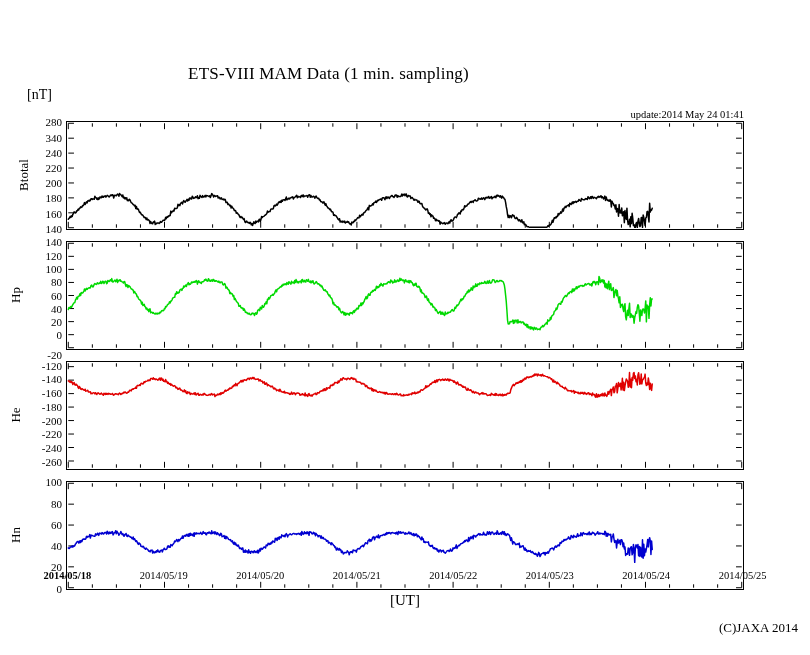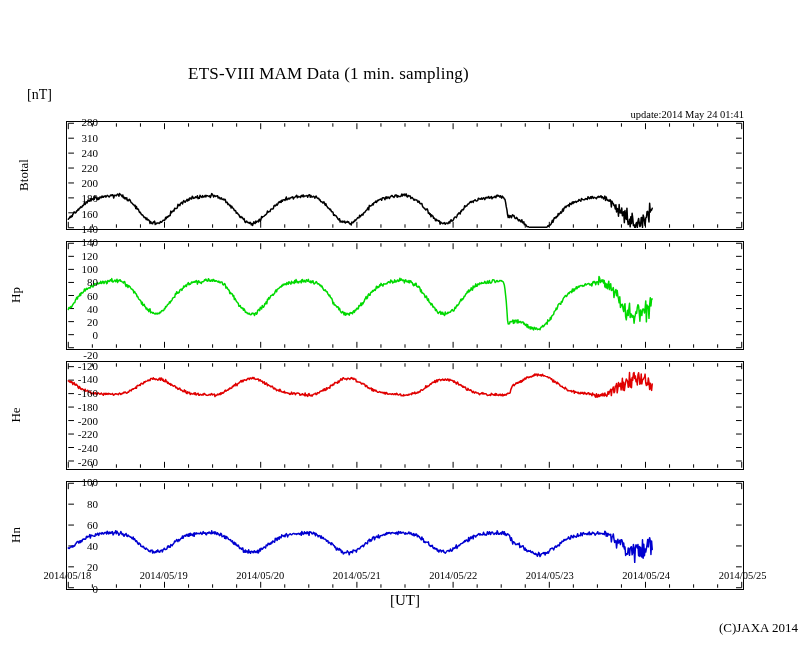--- a/index.html
+++ b/index.html
@@ -13,21 +13,21 @@
   .update{position:absolute;right:66px;top:109px;font-size:10.5px;text-align:right;}
   .xaxis-title{position:absolute;left:0;top:592px;width:810px;text-align:center;font-size:15px;}
   .copyright{position:absolute;right:12px;top:620px;font-size:13px;}
 
   .panel{position:absolute;left:66px;width:678px;border:1.3px solid #000;
          box-sizing:border-box;background:#fff;}
   .plotsvg{position:absolute;left:0;top:0;width:100%;height:100%;display:block;}
 
   .ytick{position:absolute;right:0;font-size:11px;text-align:right;
          transform:translateY(-50%);white-space:nowrap;}
-  .ytickcol{position:absolute;left:0;width:62px;padding-left:36px;}
+  .ytickcol{position:absolute;left:0;width:62px;}
 
   .axislabel{position:absolute;font-size:13px;white-space:nowrap;
              transform-origin:50% 50%;}
   .axislabel span{display:inline-block;transform:rotate(-90deg);}
 
   .xticklabels{position:absolute;left:0;top:570px;width:810px;height:18px;}
   .xticklabels div{position:absolute;font-size:10.5px;transform:translateX(-50%);
                    white-space:nowrap;top:0;}
 </style>
 </head>
@@ -350,35 +350,35 @@
           <line x1="652.58" y1="1.3" x2="652.58" y2="4.8" stroke="#000" stroke-width="1"></line>
           <line x1="652.58" y1="107.7" x2="652.58" y2="104.2" stroke="#000" stroke-width="1"></line>
           <line x1="676.70" y1="1.3" x2="676.70" y2="7.3" stroke="#000" stroke-width="1"></line>
           <line x1="676.70" y1="107.7" x2="676.70" y2="101.7" stroke="#000" stroke-width="1"></line>
        <path d="M 1.30 67.13 L 1.95 67.76 L 2.60 67.49 L 3.25 66.21 L 3.90 66.08 L 4.55 66.14 L 5.20 64.94 L 5.86 66.41 L 6.51 65.21 L 7.16 65.41 L 7.81 64.84 L 8.46 63.25 L 9.11 62.56 L 9.76 61.19 L 10.41 60.83 L 11.06 60.49 L 11.71 62.20 L 12.36 61.78 L 13.01 59.81 L 13.66 61.61 L 14.31 59.59 L 14.97 60.67 L 15.62 58.82 L 16.27 57.97 L 16.92 58.44 L 17.57 58.05 L 18.22 58.43 L 18.87 57.83 L 19.52 55.39 L 20.17 56.49 L 20.82 55.29 L 21.47 55.79 L 22.12 55.67 L 22.77 53.58 L 23.43 57.13 L 24.08 53.98 L 24.73 54.68 L 25.38 54.45 L 26.03 54.79 L 26.68 55.14 L 27.33 55.17 L 27.98 55.24 L 28.63 52.84 L 29.28 53.77 L 29.93 54.06 L 30.58 52.16 L 31.23 53.01 L 31.88 54.38 L 32.54 52.07 L 33.19 52.21 L 33.84 52.40 L 34.49 53.07 L 35.14 51.58 L 35.79 51.96 L 36.44 53.02 L 37.09 52.56 L 37.74 51.55 L 38.39 51.59 L 39.04 51.26 L 39.69 53.08 L 40.34 50.24 L 41.00 51.89 L 41.65 52.95 L 42.30 50.98 L 42.95 52.53 L 43.60 51.25 L 44.25 52.27 L 44.90 50.75 L 45.55 50.49 L 46.20 53.98 L 46.85 52.75 L 47.50 51.57 L 48.15 51.45 L 48.80 49.72 L 49.45 52.84 L 50.11 50.18 L 50.76 51.58 L 51.41 52.20 L 52.06 54.25 L 52.71 53.13 L 53.36 52.29 L 54.01 50.31 L 54.66 52.15 L 55.31 53.59 L 55.96 52.57 L 56.61 54.44 L 57.26 55.31 L 57.91 53.47 L 58.57 53.75 L 59.22 52.47 L 59.87 54.94 L 60.52 55.51 L 61.17 54.02 L 61.82 54.86 L 62.47 55.60 L 63.12 55.45 L 63.77 56.23 L 64.42 56.18 L 65.07 57.59 L 65.72 57.94 L 66.37 55.96 L 67.02 58.68 L 67.68 57.73 L 68.33 59.02 L 68.98 60.66 L 69.63 59.75 L 70.28 60.84 L 70.93 62.56 L 71.58 63.60 L 72.23 61.98 L 72.88 63.06 L 73.53 63.08 L 74.18 65.59 L 74.83 65.60 L 75.48 66.10 L 76.14 65.37 L 76.79 65.78 L 77.44 67.51 L 78.09 67.54 L 78.74 68.59 L 79.39 67.35 L 80.04 68.00 L 80.69 68.48 L 81.34 69.32 L 81.99 70.58 L 82.64 70.32 L 83.29 71.17 L 83.94 69.59 L 84.60 69.70 L 85.25 69.28 L 85.90 72.30 L 86.55 70.50 L 87.20 72.10 L 87.85 72.16 L 88.50 70.92 L 89.15 71.71 L 89.80 70.01 L 90.45 71.05 L 91.10 69.15 L 91.75 71.16 L 92.40 70.80 L 93.05 71.61 L 93.71 69.79 L 94.36 69.75 L 95.01 69.25 L 95.66 71.22 L 96.31 69.13 L 96.96 68.49 L 97.61 67.46 L 98.26 68.73 L 98.91 68.90 L 99.56 68.49 L 100.21 68.14 L 100.86 65.51 L 101.51 64.96 L 102.17 66.50 L 102.82 65.42 L 103.47 66.54 L 104.12 63.71 L 104.77 64.24 L 105.42 65.03 L 106.07 63.65 L 106.72 63.08 L 107.37 61.96 L 108.02 60.02 L 108.67 60.74 L 109.32 60.11 L 109.97 58.47 L 110.62 59.74 L 111.28 60.73 L 111.93 58.47 L 112.58 59.86 L 113.23 58.83 L 113.88 58.14 L 114.53 57.15 L 115.18 57.28 L 115.83 54.94 L 116.48 57.31 L 117.13 54.87 L 117.78 54.93 L 118.43 54.35 L 119.08 55.29 L 119.74 53.67 L 120.39 53.21 L 121.04 54.94 L 121.69 55.30 L 122.34 52.59 L 122.99 54.94 L 123.64 52.24 L 124.29 54.20 L 124.94 53.08 L 125.59 54.20 L 126.24 54.69 L 126.89 52.20 L 127.54 55.35 L 128.19 51.65 L 128.85 52.90 L 129.50 53.08 L 130.15 51.79 L 130.80 52.60 L 131.45 52.69 L 132.10 52.33 L 132.75 52.75 L 133.40 52.51 L 134.05 51.28 L 134.70 52.30 L 135.35 53.33 L 136.00 52.50 L 136.65 50.53 L 137.31 52.20 L 137.96 51.96 L 138.61 51.74 L 139.26 53.58 L 139.91 53.81 L 140.56 51.80 L 141.21 51.76 L 141.86 52.13 L 142.51 50.89 L 143.16 52.08 L 143.81 52.02 L 144.46 52.86 L 145.11 49.69 L 145.76 52.26 L 146.42 52.39 L 147.07 51.16 L 147.72 50.79 L 148.37 53.06 L 149.02 50.90 L 149.67 52.24 L 150.32 53.55 L 150.97 51.75 L 151.62 52.87 L 152.27 52.97 L 152.92 54.65 L 153.57 54.40 L 154.22 52.26 L 154.88 52.90 L 155.53 55.77 L 156.18 55.35 L 156.83 55.09 L 157.48 54.57 L 158.13 57.30 L 158.78 55.17 L 159.43 57.80 L 160.08 55.43 L 160.73 56.86 L 161.38 57.07 L 162.03 58.46 L 162.68 58.71 L 163.33 58.98 L 163.99 58.69 L 164.64 60.38 L 165.29 60.89 L 165.94 60.00 L 166.59 62.32 L 167.24 63.35 L 167.89 61.31 L 168.54 63.66 L 169.19 62.27 L 169.84 64.61 L 170.49 64.11 L 171.14 65.36 L 171.79 64.27 L 172.45 66.06 L 173.10 67.86 L 173.75 67.27 L 174.40 67.37 L 175.05 68.67 L 175.70 67.23 L 176.35 67.33 L 177.00 71.51 L 177.65 70.15 L 178.30 71.59 L 178.95 69.20 L 179.60 71.51 L 180.25 70.18 L 180.90 70.49 L 181.56 72.41 L 182.21 69.11 L 182.86 71.94 L 183.51 70.82 L 184.16 72.55 L 184.81 70.44 L 185.46 70.71 L 186.11 71.24 L 186.76 72.10 L 187.41 70.68 L 188.06 70.03 L 188.71 71.87 L 189.36 71.18 L 190.02 70.65 L 190.67 72.06 L 191.32 69.42 L 191.97 72.23 L 192.62 70.59 L 193.27 68.13 L 193.92 70.39 L 194.57 67.46 L 195.22 67.87 L 195.87 68.57 L 196.52 67.78 L 197.17 66.51 L 197.82 66.18 L 198.47 66.47 L 199.13 67.32 L 199.78 64.21 L 200.43 64.36 L 201.08 64.82 L 201.73 62.43 L 202.38 63.02 L 203.03 63.58 L 203.68 62.33 L 204.33 63.35 L 204.98 61.37 L 205.63 62.03 L 206.28 60.18 L 206.93 60.33 L 207.59 61.03 L 208.24 61.38 L 208.89 57.34 L 209.54 58.79 L 210.19 57.44 L 210.84 59.51 L 211.49 56.68 L 212.14 56.38 L 212.79 58.43 L 213.44 55.74 L 214.09 56.40 L 214.74 56.89 L 215.39 53.78 L 216.05 54.93 L 216.70 54.66 L 217.35 55.39 L 218.00 54.15 L 218.65 55.89 L 219.30 53.76 L 219.95 52.58 L 220.60 53.56 L 221.25 55.95 L 221.90 54.23 L 222.55 53.89 L 223.20 53.12 L 223.85 52.82 L 224.50 53.37 L 225.16 53.80 L 225.81 53.30 L 226.46 52.69 L 227.11 52.56 L 227.76 52.46 L 228.41 53.08 L 229.06 52.93 L 229.71 52.66 L 230.36 53.48 L 231.01 52.91 L 231.66 52.46 L 232.31 52.32 L 232.96 53.44 L 233.62 52.72 L 234.27 52.01 L 234.92 54.30 L 235.57 50.39 L 236.22 52.15 L 236.87 53.37 L 237.52 52.39 L 238.17 50.73 L 238.82 52.63 L 239.47 51.65 L 240.12 52.70 L 240.77 50.65 L 241.42 52.41 L 242.07 51.30 L 242.73 54.34 L 243.38 50.60 L 244.03 51.14 L 244.68 50.97 L 245.33 52.15 L 245.98 52.89 L 246.63 52.21 L 247.28 51.20 L 247.93 52.87 L 248.58 51.86 L 249.23 54.72 L 249.88 52.48 L 250.53 53.85 L 251.19 53.87 L 251.84 55.83 L 252.49 54.65 L 253.14 54.56 L 253.79 54.83 L 254.44 57.09 L 255.09 54.89 L 255.74 57.48 L 256.39 56.75 L 257.04 56.45 L 257.69 58.00 L 258.34 58.18 L 258.99 58.25 L 259.64 58.72 L 260.30 60.34 L 260.95 60.00 L 261.60 59.68 L 262.25 62.25 L 262.90 61.50 L 263.55 61.86 L 264.20 62.49 L 264.85 63.99 L 265.50 61.90 L 266.15 63.11 L 266.80 63.46 L 267.45 64.85 L 268.10 65.01 L 268.76 66.80 L 269.41 66.14 L 270.06 69.16 L 270.71 69.20 L 271.36 67.33 L 272.01 68.57 L 272.66 69.37 L 273.31 67.70 L 273.96 69.18 L 274.61 68.97 L 275.26 71.93 L 275.91 70.33 L 276.56 71.47 L 277.21 73.25 L 277.87 72.52 L 278.52 71.69 L 279.17 71.73 L 279.82 72.19 L 280.47 71.95 L 281.12 70.04 L 281.77 71.17 L 282.42 71.48 L 283.07 74.19 L 283.72 71.88 L 284.37 70.96 L 285.02 71.57 L 285.67 70.85 L 286.33 72.15 L 286.98 69.27 L 287.63 69.62 L 288.28 69.97 L 288.93 69.61 L 289.58 69.93 L 290.23 71.49 L 290.88 68.87 L 291.53 68.17 L 292.18 67.72 L 292.83 68.18 L 293.48 67.96 L 294.13 67.00 L 294.78 65.68 L 295.44 65.76 L 296.09 64.99 L 296.74 64.45 L 297.39 65.98 L 298.04 64.33 L 298.69 63.43 L 299.34 61.81 L 299.99 62.14 L 300.64 62.60 L 301.29 62.94 L 301.94 59.80 L 302.59 59.48 L 303.24 58.22 L 303.90 60.58 L 304.55 58.77 L 305.20 60.14 L 305.85 58.83 L 306.50 56.35 L 307.15 56.80 L 307.80 55.59 L 308.45 58.88 L 309.10 56.71 L 309.75 56.37 L 310.40 55.24 L 311.05 55.41 L 311.70 56.57 L 312.35 53.85 L 313.01 56.96 L 313.66 56.32 L 314.31 54.66 L 314.96 54.57 L 315.61 54.36 L 316.26 54.42 L 316.91 53.83 L 317.56 53.50 L 318.21 53.44 L 318.86 54.22 L 319.51 52.44 L 320.16 53.37 L 320.81 51.54 L 321.47 52.74 L 322.12 51.56 L 322.77 52.12 L 323.42 51.40 L 324.07 51.95 L 324.72 52.86 L 325.37 51.66 L 326.02 51.77 L 326.67 51.43 L 327.32 51.90 L 327.97 52.05 L 328.62 52.31 L 329.27 51.76 L 329.92 53.04 L 330.58 51.08 L 331.23 51.54 L 331.88 53.52 L 332.53 50.35 L 333.18 51.11 L 333.83 52.18 L 334.48 50.68 L 335.13 52.25 L 335.78 51.47 L 336.43 51.75 L 337.08 51.12 L 337.73 51.67 L 338.38 52.30 L 339.04 53.30 L 339.69 51.74 L 340.34 52.74 L 340.99 52.81 L 341.64 52.73 L 342.29 52.02 L 342.94 50.87 L 343.59 52.69 L 344.24 52.61 L 344.89 51.49 L 345.54 53.47 L 346.19 53.16 L 346.84 54.16 L 347.50 52.53 L 348.15 54.88 L 348.80 53.19 L 349.45 54.28 L 350.10 52.87 L 350.75 53.34 L 351.40 55.75 L 352.05 54.45 L 352.70 55.55 L 353.35 55.60 L 354.00 57.10 L 354.65 57.67 L 355.30 58.97 L 355.95 56.06 L 356.61 58.35 L 357.26 57.83 L 357.91 61.30 L 358.56 60.58 L 359.21 61.80 L 359.86 61.02 L 360.51 61.21 L 361.16 61.44 L 361.81 61.52 L 362.46 60.99 L 363.11 64.16 L 363.76 64.77 L 364.41 65.58 L 365.07 64.64 L 365.72 65.45 L 366.37 64.49 L 367.02 66.85 L 367.67 67.66 L 368.32 66.90 L 368.97 68.14 L 369.62 67.62 L 370.27 68.72 L 370.92 67.78 L 371.57 70.34 L 372.22 69.37 L 372.87 71.38 L 373.52 70.19 L 374.18 69.16 L 374.83 69.80 L 375.48 71.34 L 376.13 69.83 L 376.78 70.19 L 377.43 69.54 L 378.08 71.63 L 378.73 71.66 L 379.38 72.51 L 380.03 71.68 L 380.68 70.90 L 381.33 69.96 L 381.98 69.86 L 382.64 69.72 L 383.29 70.84 L 383.94 70.24 L 384.59 68.13 L 385.24 69.97 L 385.89 70.47 L 386.54 69.50 L 387.19 67.07 L 387.84 67.95 L 388.49 67.05 L 389.14 67.53 L 389.79 66.07 L 390.44 64.03 L 391.09 67.71 L 391.75 66.12 L 392.40 65.09 L 393.05 64.39 L 393.70 64.84 L 394.35 63.60 L 395.00 62.96 L 395.65 62.79 L 396.30 62.44 L 396.95 62.17 L 397.60 61.19 L 398.25 61.38 L 398.90 59.68 L 399.55 60.57 L 400.21 59.18 L 400.86 59.14 L 401.51 59.86 L 402.16 60.74 L 402.81 56.58 L 403.46 59.81 L 404.11 58.06 L 404.76 55.94 L 405.41 57.55 L 406.06 56.18 L 406.71 55.19 L 407.36 57.95 L 408.01 54.32 L 408.66 54.68 L 409.32 54.91 L 409.97 56.09 L 410.62 54.51 L 411.27 54.57 L 411.92 53.72 L 412.57 53.12 L 413.22 52.57 L 413.87 54.02 L 414.52 52.85 L 415.17 53.74 L 415.82 53.61 L 416.47 53.88 L 417.12 53.24 L 417.78 51.18 L 418.43 53.79 L 419.08 53.11 L 419.73 54.01 L 420.38 54.13 L 421.03 53.44 L 421.68 50.62 L 422.33 52.53 L 422.98 53.26 L 423.63 50.67 L 424.28 51.37 L 424.93 53.46 L 425.58 51.52 L 426.23 50.96 L 426.89 51.15 L 427.54 52.53 L 428.19 53.42 L 428.84 52.84 L 429.49 52.01 L 430.14 52.13 L 430.79 53.24 L 431.44 49.69 L 432.09 51.15 L 432.74 53.28 L 433.39 52.66 L 434.04 53.25 L 434.69 51.85 L 435.35 51.68 L 436.00 53.35 L 436.65 50.42 L 437.30 50.85 L 437.95 53.10 L 438.60 50.62 L 439.25 53.94 L 439.90 52.52 L 440.55 54.47 L 441.20 53.89 L 441.85 52.73 L 442.50 53.14 L 443.15 53.89 L 443.80 54.32 L 444.46 57.08 L 445.11 59.69 L 445.76 56.84 L 446.41 59.87 L 447.06 63.17 L 447.71 60.84 L 448.36 61.22 L 449.01 61.85 L 449.66 63.32 L 450.31 63.93 L 450.96 63.44 L 451.61 62.83 L 452.26 63.71 L 452.92 63.19 L 453.57 62.23 L 454.22 66.75 L 454.87 65.36 L 455.52 66.26 L 456.17 65.54 L 456.82 65.07 L 457.47 64.90 L 458.12 67.38 L 458.77 69.39 L 459.42 67.26 L 460.07 69.53 L 460.72 68.85 L 461.37 70.84 L 462.03 70.72 L 462.68 69.93 L 463.33 70.51 L 463.98 70.58 L 464.63 69.81 L 465.28 71.66 L 465.93 71.86 L 466.58 70.92 L 467.23 71.36 L 467.88 72.94 L 468.53 72.83 L 469.18 73.65 L 469.83 72.69 L 470.49 74.07 L 471.14 73.50 L 471.79 75.60 L 472.44 74.11 L 473.09 71.68 L 473.74 72.88 L 474.39 75.89 L 475.04 74.97 L 475.69 73.22 L 476.34 72.94 L 476.99 72.71 L 477.64 71.96 L 478.29 72.95 L 478.95 71.89 L 479.60 74.41 L 480.25 71.70 L 480.90 72.52 L 481.55 72.52 L 482.20 71.13 L 482.85 72.50 L 483.50 70.51 L 484.15 69.88 L 484.80 67.98 L 485.45 67.93 L 486.10 67.48 L 486.75 67.30 L 487.40 67.76 L 488.06 69.20 L 488.71 67.38 L 489.36 65.97 L 490.01 65.27 L 490.66 66.57 L 491.31 65.90 L 491.96 64.39 L 492.61 64.94 L 493.26 64.07 L 493.91 64.88 L 494.56 61.54 L 495.21 62.46 L 495.86 62.00 L 496.52 60.24 L 497.17 60.63 L 497.82 60.38 L 498.47 58.52 L 499.12 59.47 L 499.77 58.51 L 500.42 59.01 L 501.07 58.30 L 501.72 58.08 L 502.37 57.60 L 503.02 55.90 L 503.67 56.99 L 504.32 58.31 L 504.97 57.86 L 505.63 54.46 L 506.28 55.08 L 506.93 56.13 L 507.58 56.74 L 508.23 54.27 L 508.88 55.39 L 509.53 55.82 L 510.18 55.46 L 510.83 56.25 L 511.48 54.93 L 512.13 52.68 L 512.78 55.40 L 513.43 54.43 L 514.09 54.48 L 514.74 54.83 L 515.39 51.73 L 516.04 53.20 L 516.69 54.80 L 517.34 51.97 L 517.99 51.55 L 518.64 52.89 L 519.29 53.16 L 519.94 52.63 L 520.59 52.81 L 521.24 53.46 L 521.89 52.30 L 522.54 53.65 L 523.20 52.02 L 523.85 50.85 L 524.50 53.72 L 525.15 52.60 L 525.80 53.53 L 526.45 52.26 L 527.10 51.13 L 527.75 52.14 L 528.40 51.87 L 529.05 52.73 L 529.70 54.30 L 530.35 52.91 L 531.00 52.77 L 531.66 51.72 L 532.31 50.66 L 532.96 52.89 L 533.61 53.00 L 534.26 51.95 L 534.91 52.75 L 535.56 52.37 L 536.21 52.34 L 536.86 52.45 L 537.51 53.18 L 538.16 52.80 L 538.81 53.59 L 539.46 50.12 L 540.11 50.94 L 540.77 55.23 L 541.42 52.12 L 542.07 55.17 L 542.72 52.51 L 543.37 53.70 L 544.02 53.38 L 544.67 54.00 L 545.32 53.28 L 545.97 61.01 L 546.62 56.22 L 547.27 55.57 L 547.92 52.89 L 548.57 57.85 L 549.23 61.57 L 549.88 60.37 L 550.53 59.73 L 551.18 67.18 L 551.83 61.48 L 552.48 58.29 L 553.13 62.21 L 553.78 61.52 L 554.43 59.36 L 555.08 63.75 L 555.73 58.84 L 556.38 58.92 L 557.03 60.63 L 557.68 65.96 L 558.34 62.13 L 558.99 68.16 L 559.64 66.17 L 560.29 74.84 L 560.94 73.12 L 561.59 73.73 L 562.24 73.48 L 562.89 67.26 L 563.54 68.17 L 564.19 74.72 L 564.84 67.88 L 565.49 66.27 L 566.14 65.93 L 566.80 74.24 L 567.45 72.04 L 568.10 63.60 L 568.75 68.88 L 569.40 81.86 L 570.05 66.79 L 570.70 63.99 L 571.35 65.44 L 572.00 67.13 L 572.65 63.61 L 573.30 75.04 L 573.95 65.79 L 574.60 75.81 L 575.25 66.48 L 575.91 74.07 L 576.56 76.39 L 577.21 58.84 L 577.86 77.76 L 578.51 63.50 L 579.16 75.05 L 579.81 68.26 L 580.46 71.36 L 581.11 67.87 L 581.76 63.94 L 582.41 58.65 L 583.06 66.10 L 583.71 59.23 L 584.37 56.74 L 585.02 60.06 L 585.67 73.93 L 586.32 60.08 L 586.97 68.73" fill="none" stroke="#0000d0" stroke-width="1.5" stroke-linejoin="round" stroke-linecap="round"></path>
      </svg>
       </div>
     </div>
 
   <div class="xticklabels" id="xticklabels">
-      <div style="left: 67.3px;">2014/05/18</div>
+      <div style="left: 67.3px; font-weight: bold;">2014/05/18</div>
       <div style="left: 163.786px;">2014/05/19</div>
       <div style="left: 260.271px;">2014/05/20</div>
       <div style="left: 356.757px;">2014/05/21</div>
       <div style="left: 453.243px;">2014/05/22</div>
       <div style="left: 549.729px;">2014/05/23</div>
       <div style="left: 646.214px;">2014/05/24</div>
       <div style="left: 742.7px;">2014/05/25</div>
     </div>
   <div class="xaxis-title">[UT]</div>
   <div class="copyright">(C)JAXA 2014</div>
 
 <div class="ytickcol" style="top: 121px; height: 109px;">
       <div class="ytick" style="top: 1.3px;">280</div>
-      <div class="ytick" style="top: 16.5px;">310</div>
+      <div class="ytick" style="top: 16.5px;">340</div>
       <div class="ytick" style="top: 31.7px;">240</div>
       <div class="ytick" style="top: 46.9px;">220</div>
       <div class="ytick" style="top: 62.1px;">200</div>
       <div class="ytick" style="top: 77.3px;">180</div>
       <div class="ytick" style="top: 92.5px;">160</div>
       <div class="ytick" style="top: 107.7px;">140</div>
     </div>
     <div class="axislabel" style="left: 8px; top: 166.5px;"><span>Btotal</span></div>
     <div class="ytickcol" style="top: 241px; height: 109px;">
       <div class="ytick" style="top: 1.3px;">140</div>

